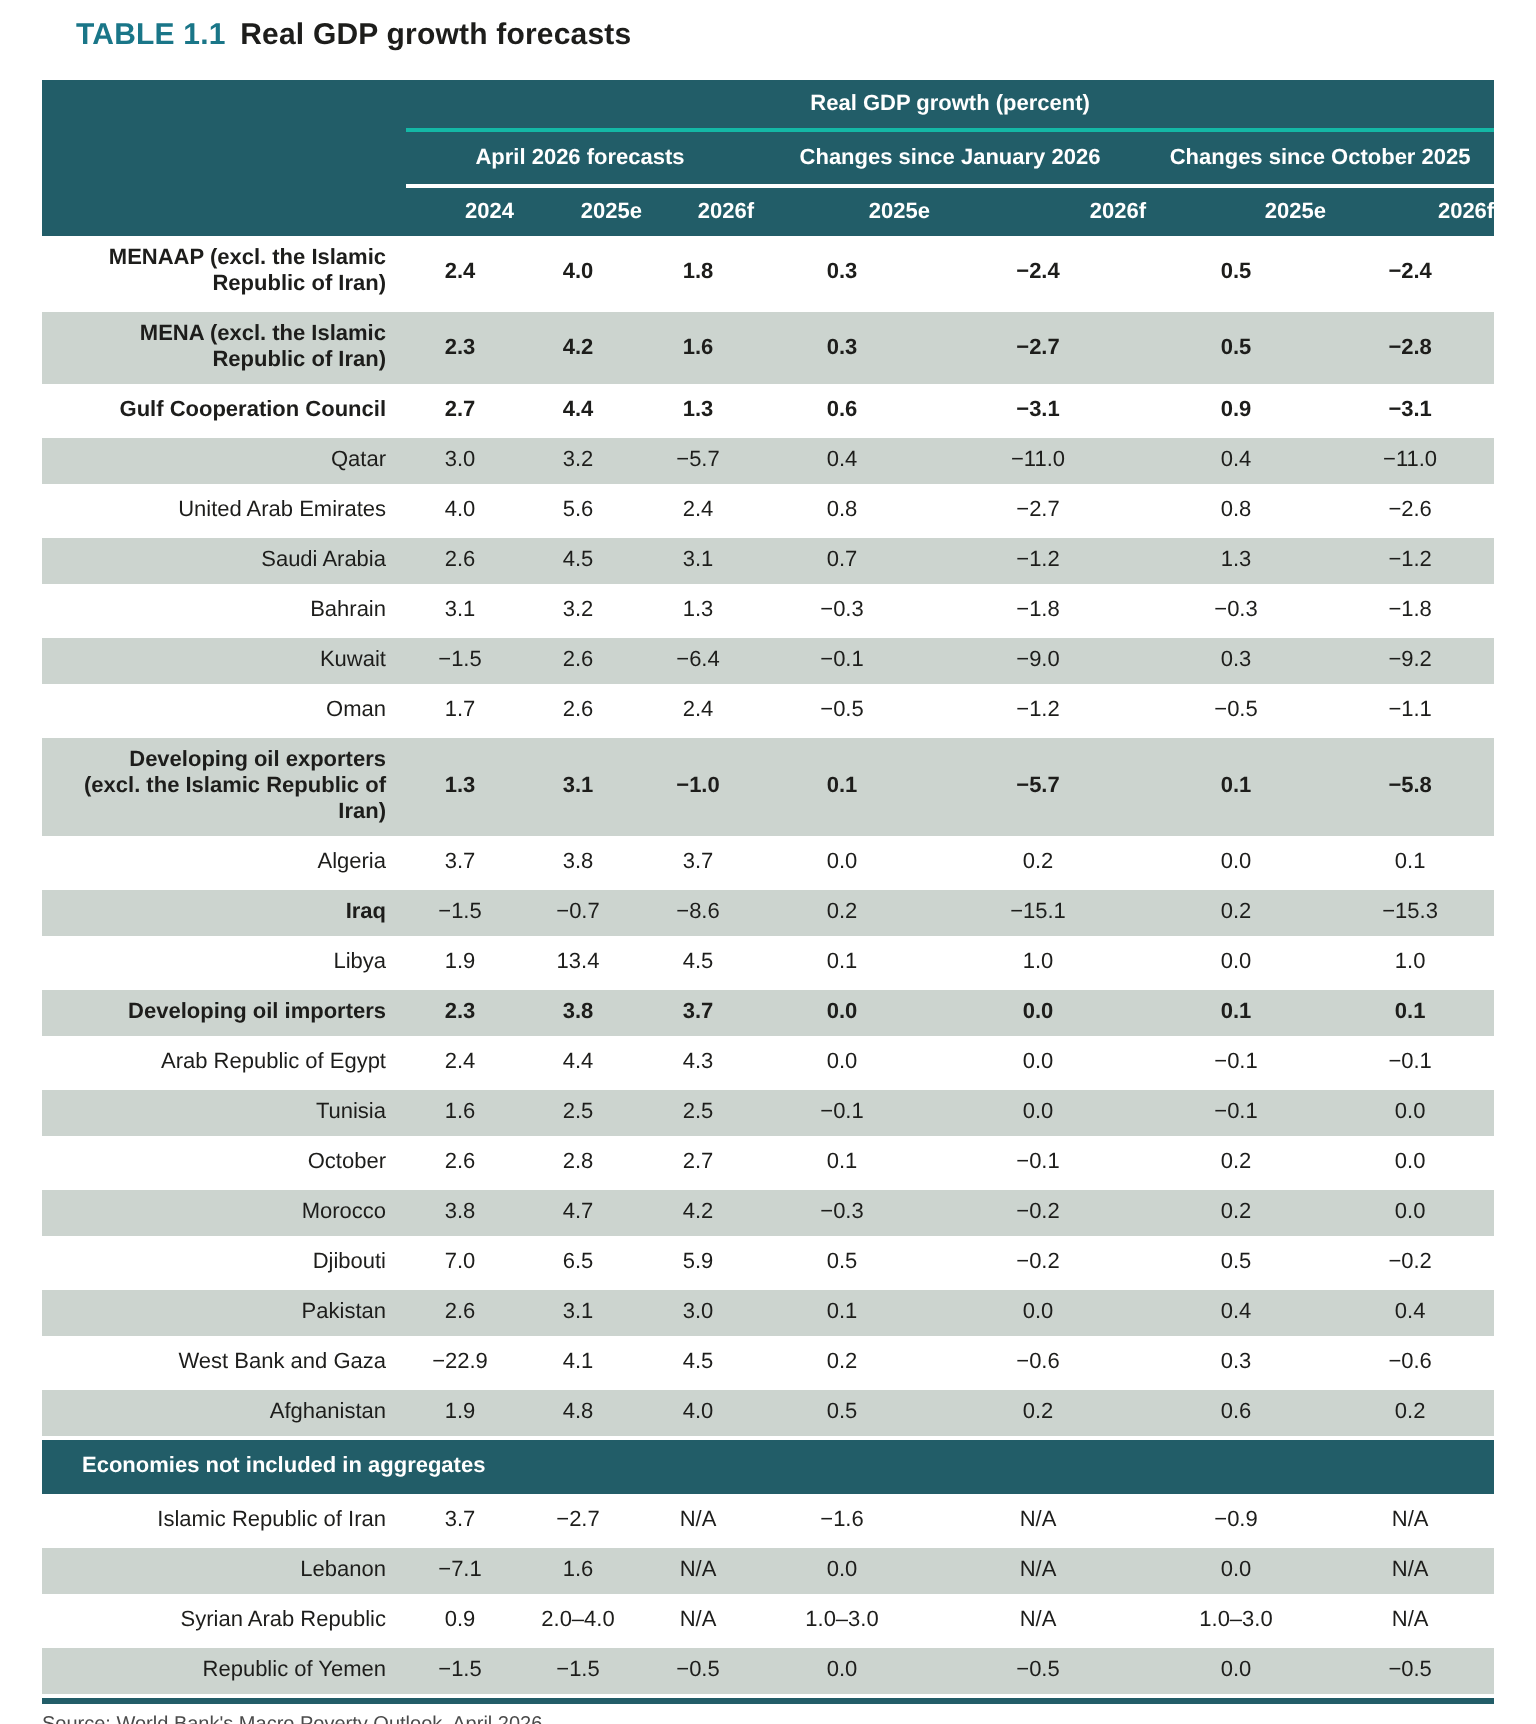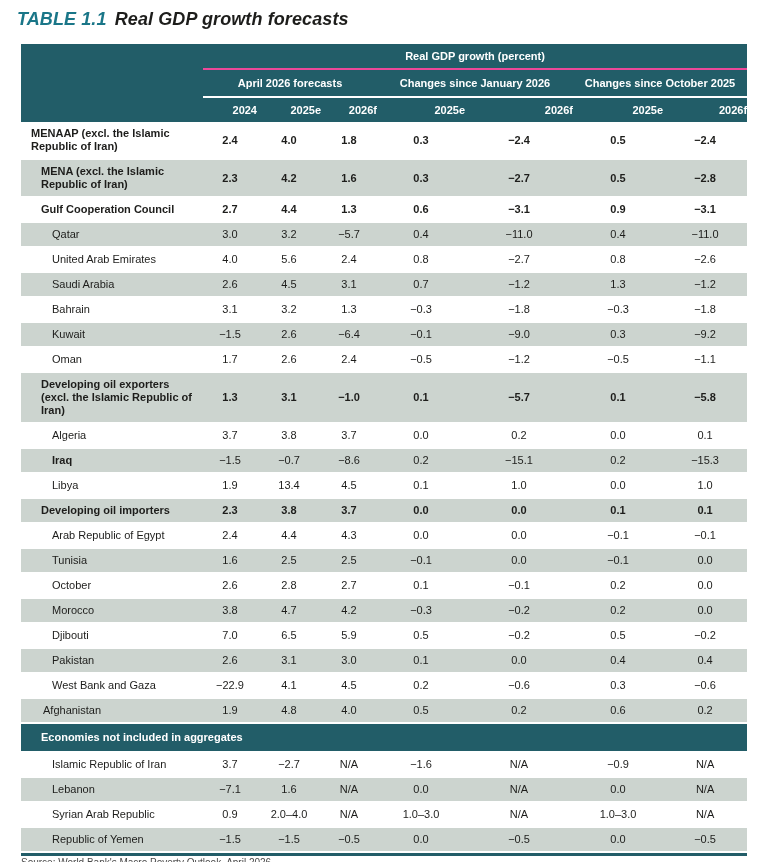--- a/index.html
+++ b/index.html
@@ -10,25 +10,24 @@
     height: 862px;
     overflow: hidden;
     font-family: "Liberation Sans", sans-serif;
   }
   .page {
     width: 768px;
     height: 862px;
     position: relative;
   }
   .title-bar {
-    padding: 9px 0 0 17px;
-    font-size: 18px;
+    padding: 9px 0 0 38px;
+    font-size: 15px;
     font-weight: bold;
     letter-spacing: 0.1px;
-    font-style: italic;
   }
   .title-label { color: var(--title-teal, #1a7688); }
   .title-text  { color: #1d1d1b; margin-left: 3px; }
 
   .table-wrap {
     margin: 14px 0 0 21px;
     width: 726px;
     border-bottom: 3px solid var(--teal, #225d68);
   }
   table.gdp {
@@ -41,42 +40,42 @@
     background: var(--teal, #225d68);
     color: #ffffff;
     font-size: 11px;
     font-weight: bold;
     text-align: center;
     vertical-align: middle;
   }
   th.corner { background: var(--teal, #225d68); }
   th.spanner {
     padding: 6px 0 6px;
-    border-bottom: 2px solid #ec4899;
+    border-bottom: 2px solid #14b8a6;
   }
   th.group {
     padding: 7px 0 7px;
     border-bottom: 2px solid #ffffff;
   }
   th.colh { padding: 6px 0 6px; text-align: right; }
 
   tbody td {
     font-size: 11px;
     color: #1d1d1b;
     text-align: center;
     vertical-align: middle;
     padding: 5px 0 5px;
     line-height: 13px;
     border-bottom: 2px solid #ffffff;
     background: #ffffff;
   }
   tbody tr.stripe td { background: var(--row-gray, #ccd4cf); }
   tbody tr.bold td { font-weight: bold; }
   tbody td.label-cell {
-    text-align: left;
+    text-align: right;
     padding-right: 10px;
   }
   tbody tr.section-row td {
     background: var(--teal, #225d68);
     color: #ffffff;
     font-weight: bold;
     text-align: left;
     padding: 7px 0 7px 20px;
   }
   .source-note {

